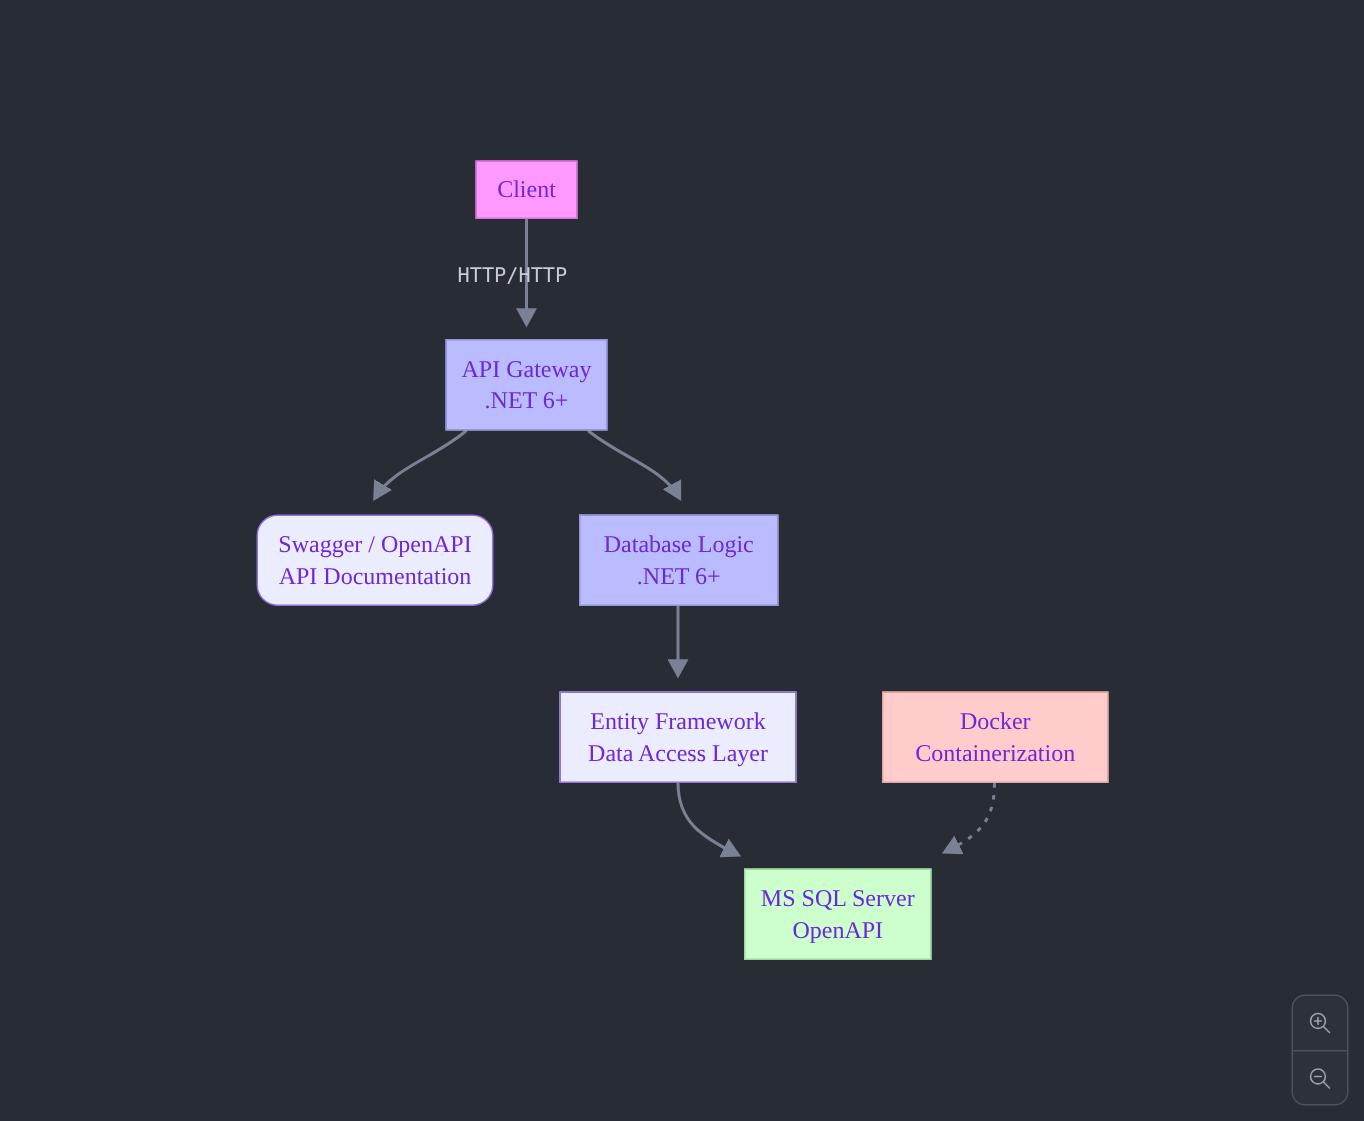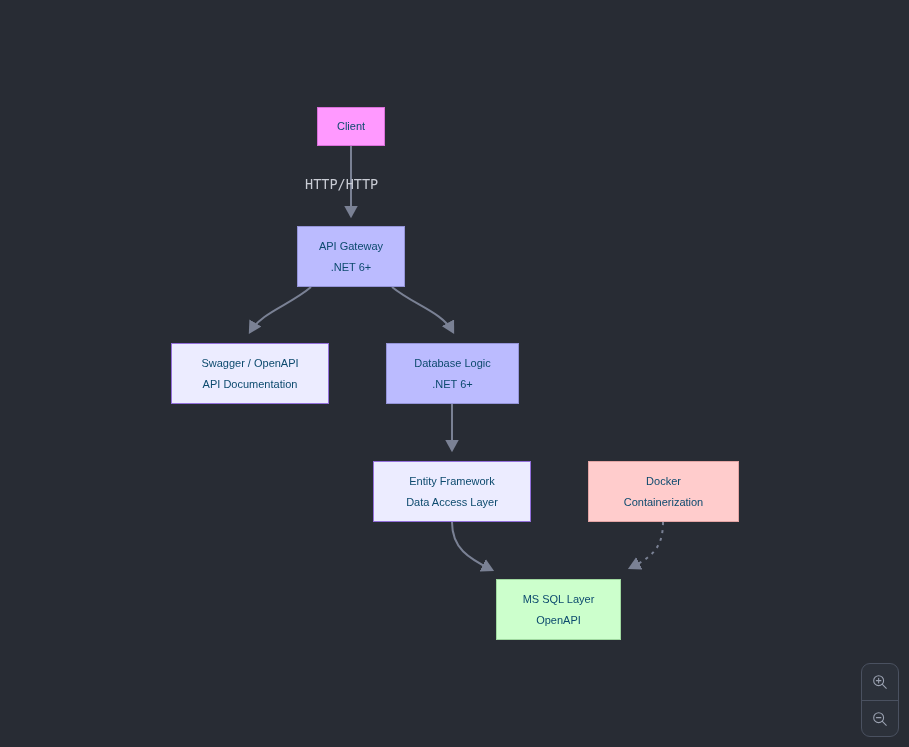--- a/index.html
+++ b/index.html
@@ -29,34 +29,34 @@
     pointer-events: none;
   }
   .node {
     position: absolute;
     box-sizing: border-box;
     border: 1px solid #9370db;
     display: flex;
     flex-direction: column;
     align-items: center;
     justify-content: center;
-    font-family: Liberation Sans, sans-serif;
-    font-size: 11px;
+    font-family: Liberation Serif, serif;
+    font-size: 16px;
     line-height: 21px;
-    color: #0c4a6e;
+    color: #6d28d9;
     text-align: center;
     letter-spacing: 0px;
     white-space: nowrap;
   }
   .node .line2 { display: block; }
 
   
   .n-client     { background: #ff99ff; border-color: #d96fd9; }
   .n-gateway    { background: #bbbbff; border-color: #9494d8; align-items: center; }
-  .n-swagger    { background: #ececff; border-color: #9370db; }
+  .n-swagger    { background: #ececff; border-color: #9370db; border-radius: 14px; }
   .n-business   { background: #bbbbff; border-color: #9494d8; }
   .n-entity     { background: #ececff; border-color: #9370db; }
   .n-docker     { background: #ffcccc; border-color: #e3a4a4; }
   .n-database   { background: #ccffcc; border-color: #9fd89f; }
 
   .edge-label {
     position: absolute;
     font-family: "DejaVu Sans Mono", "Liberation Mono", monospace;
     font-size: 13.5px;
     color: #c9ccd4;
@@ -156,21 +156,21 @@
     <span>Docker</span>
     <span class="line2">Containerization</span>
   </div>
 
   <div class="node n-entity" style="left:373px; top:461px; width:158px; height:61px;">
     <span>Entity Framework</span>
     <span class="line2">Data Access Layer</span>
   </div>
 
   <div class="node n-database" style="left:496px; top:579px; width:125px; height:61px;">
-    <span>MS SQL Layer</span>
+    <span>MS SQL Server</span>
     <span class="line2">OpenAPI</span>
   </div>
 
   <div id="zoom-controls">
     <button class="zoom-btn" aria-label="zoom-in">
       <span>
         <svg width="18" height="18" viewBox="0 0 20 20" xmlns="http://www.w3.org/2000/svg">
           <circle cx="8.5" cy="8.5" r="5.5" fill="none" stroke="#9aa1b0" stroke-width="1.2"></circle>
           <line x1="12.6" y1="12.6" x2="17" y2="17" stroke="#9aa1b0" stroke-width="1.2" stroke-linecap="round"></line>
           <line x1="6" y1="8.5" x2="11" y2="8.5" stroke="#9aa1b0" stroke-width="1.2" stroke-linecap="round"></line>

